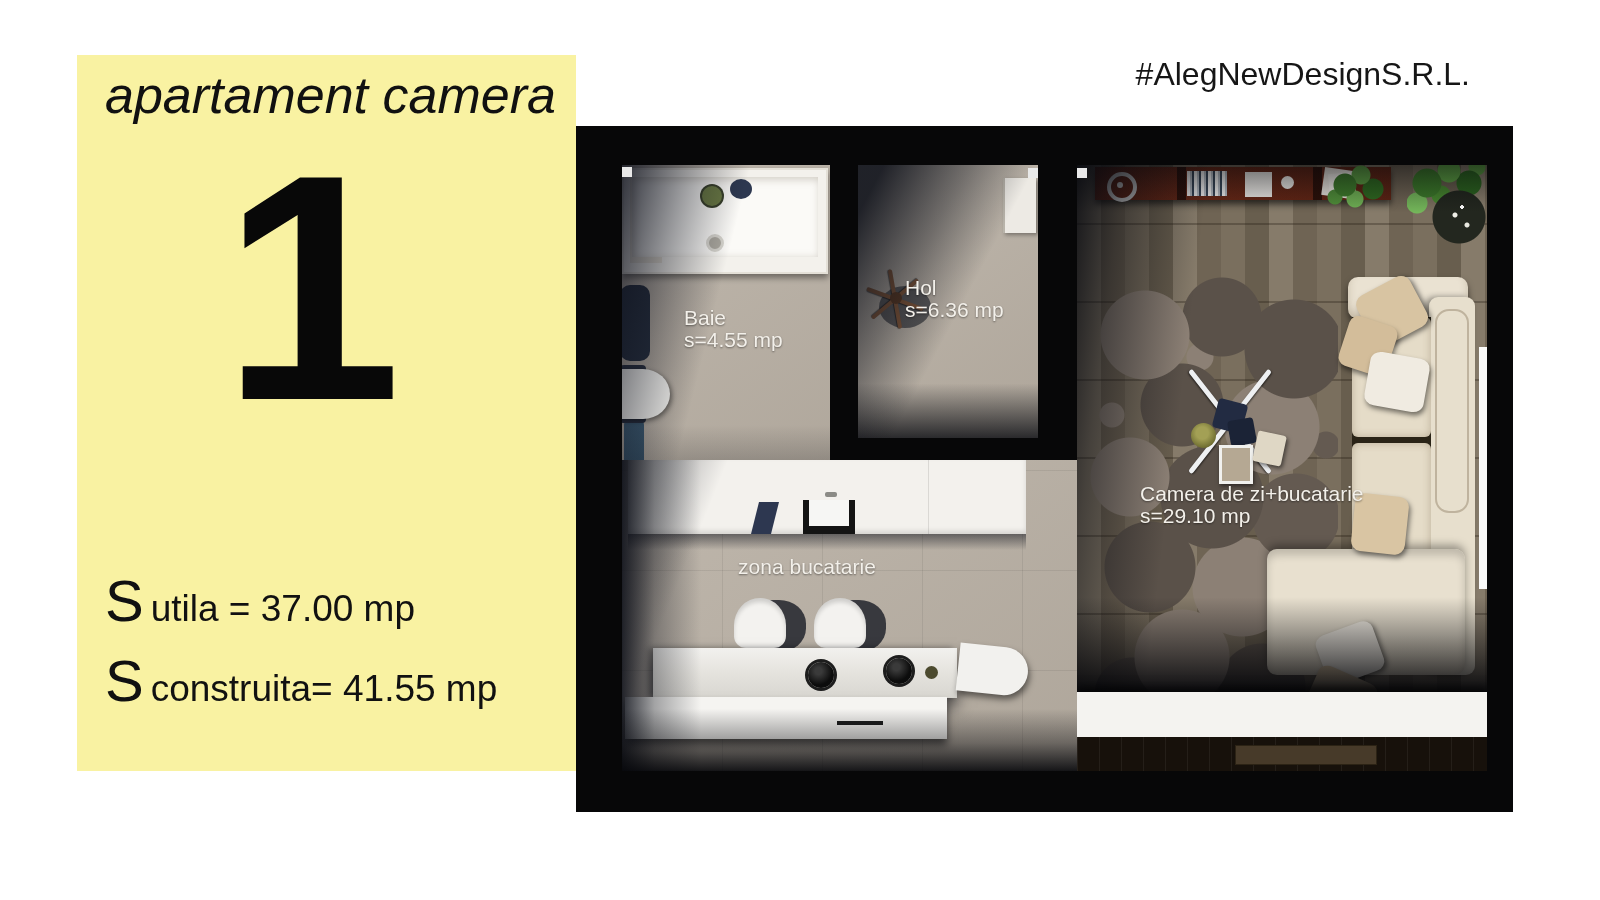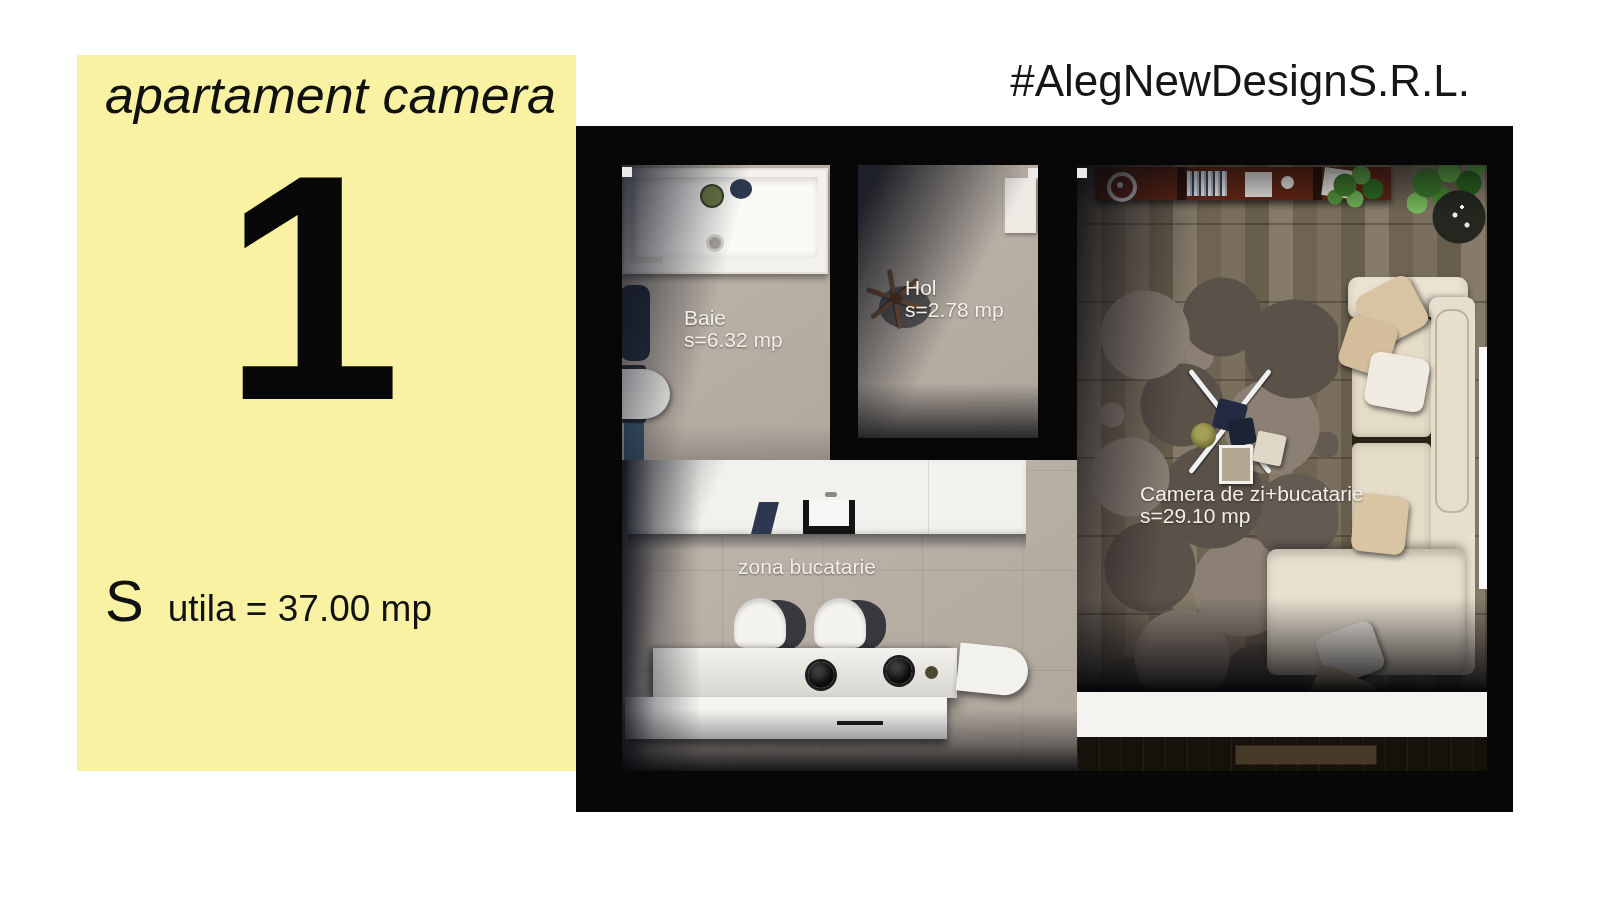--- a/index.html
+++ b/index.html
@@ -5,26 +5,26 @@
   html,body{margin:0;padding:0;background:#ffffff;}
   body{font-family:"Liberation Sans", sans-serif; width:1600px;height:900px;position:relative;overflow:hidden;}
   .abs{position:absolute;}
 
   
   .info-panel{left:77px;top:55px;width:499px;height:716px;background:#f9f2a2;}
   .info-title{left:28px;top:10px;width:460px;font-size:52px;color:#111;letter-spacing:0;font-style:italic;}
   .apartment-number{left:0;top:78px;width:470px;text-align:center;font-size:322px;line-height:310px;font-weight:bold;color:#080808;}
   .surface-line{left:28px;white-space:nowrap;color:#111;}
   .surface-line .sym{font-size:58px;}
-  .surface-line .txt{font-size:37px;margin-left:24px;}
+  .surface-line .txt{font-size:37px;margin-left:7px;}
   .surface-line.l1{top:512px;}
   .surface-line.l2{top:592px;}
 
   
-  .branding{right:130px;top:56px;font-size:44px;color:#161616;white-space:nowrap;}
+  .branding{right:130px;top:56px;font-size:32px;color:#161616;white-space:nowrap;}
 
   
   .plan{left:576px;top:126px;width:937px;height:686px;background:#070708;}
   .room{position:absolute;overflow:hidden;}
   .tile{background-color:#b8afa3;background-image:linear-gradient(145deg, rgba(255,255,255,.10), rgba(0,0,0,.05));}
   .tile-grid{background-image:
      repeating-linear-gradient(90deg, rgba(0,0,0,.07) 0 1px, transparent 1px 100px),
      repeating-linear-gradient(0deg, rgba(0,0,0,.07) 0 1px, transparent 1px 100px),
      linear-gradient(145deg, rgba(255,255,255,.10), rgba(0,0,0,.05));}
   .wood{background-color:#7b705f;background-image:
@@ -171,20 +171,23 @@
 </style>
 </head>
 <body>
 
 <div class="abs info-panel">
   <div class="abs info-title">apartament camera</div>
   <div class="abs apartment-number">1</div>
   <div class="abs surface-line l1">
     <span class="sym">S</span><span class="txt">utila = 37.00 mp</span>
   </div>
+  <div class="abs surface-line l2">
+    <span class="sym">S</span><span class="txt">construita= 41.55 mp</span>
+  </div>
 </div>
 
 <div class="abs branding">#AlegNewDesignS.R.L.</div>
 
 <div class="abs plan">
 
   <div class="room tile room-bath">
     <div class="abs tub">
       <div class="abs tub-ledge"></div>
       <div class="abs tub-inner"></div>
@@ -193,37 +196,37 @@
       <div class="abs tub-drain"></div>
     </div>
     <div class="abs toilet">
       <div class="abs toilet-lid"></div>
     </div>
     <div class="abs sink-base"></div>
     <div class="abs sink-bowl"></div>
     <div class="overlay bath-shadow"></div>
     <div class="room-label" style="left:62px;top:142px;">
       <div>Baie</div>
-      <div>s=6.32 mp</div>
+      <div>s=4.55 mp</div>
     </div>
   </div>
 
   <div class="room tile room-hol">
     <div class="abs hol-cabinet"></div>
     <div class="abs coat-stand">
       <div class="abs coat-shadow"></div>
       <div class="abs coat-bar" style="transform:rotate(20deg);"></div>
       <div class="abs coat-bar" style="transform:rotate(80deg);"></div>
       <div class="abs coat-bar" style="transform:rotate(140deg);"></div>
       <div class="abs coat-knot"></div>
     </div>
     <div class="overlay hol-shadow"></div>
     <div class="room-label" style="left:47px;top:112px;">
       <div>Hol</div>
-      <div>s=2.78 mp</div>
+      <div>s=6.36 mp</div>
     </div>
   </div>
 
   <div class="room tile tile-grid room-kitchen">
     <div class="abs counter">
       <div class="abs counter-seam"></div>
       <div class="abs counter-navy"></div>
       <div class="abs counter-sink">
         <div class="abs counter-sink-inner"></div>
         <div class="abs counter-sink-handle"></div>

